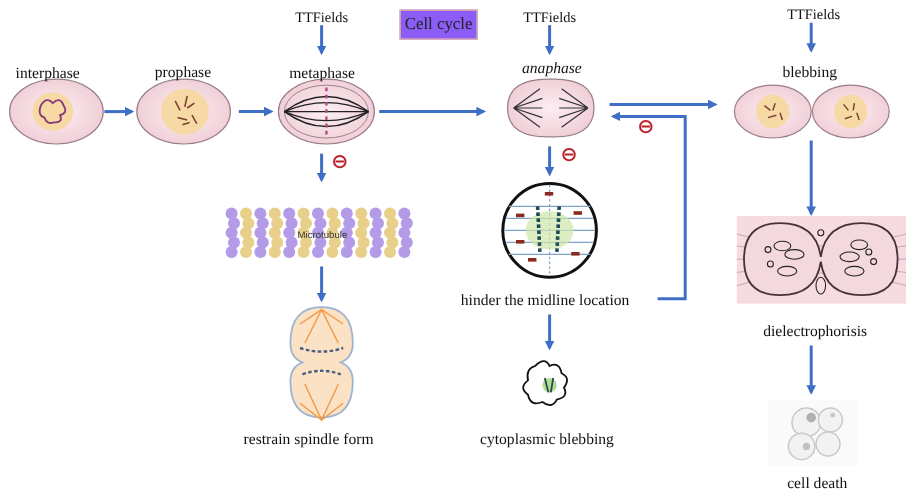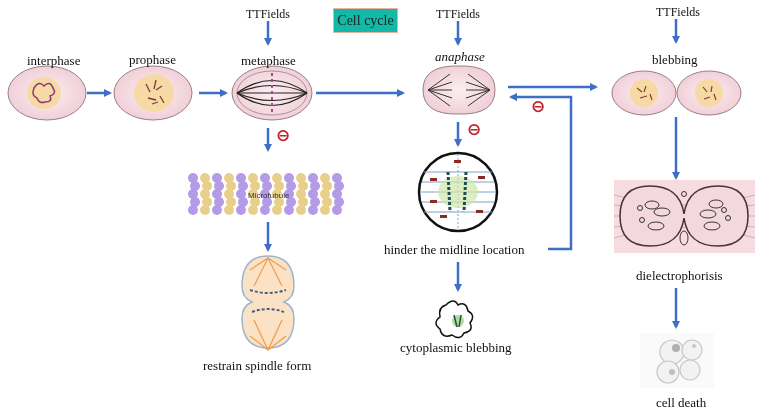--- a/index.html
+++ b/index.html
@@ -1,19 +1,19 @@
 <!DOCTYPE html>
 <html><head>
 <meta charset="utf-8">
 <style>
   html,body{margin:0;padding:0;background:#fff;}
   body{width:757px;height:417px;position:relative;overflow:hidden;font-family:"Liberation Serif",serif;}
   .lbl{position:absolute;font-size:13px;color:#111;white-space:nowrap;}
   .lbl.sm{font-size:12px;}
-  .title-box{position:absolute;left:333px;top:8px;width:63px;height:23px;background:#14b8a6;border:1px solid #e9b39d;font-size:14px;display:flex;align-items:center;justify-content:center;color:#222;}
+  .title-box{position:absolute;left:333px;top:8px;width:63px;height:23px;background:#8b5cf6;border:1px solid #e9b39d;font-size:14px;display:flex;align-items:center;justify-content:center;color:#222;}
   svg.diagram{position:absolute;left:0;top:0;}
   .micro-lbl{position:absolute;font-family:"Liberation Sans",sans-serif;font-size:8px;color:#333;margin-top:32px;}
 </style>
 </head>
 <body>
 
 <svg class="diagram" width="757" height="417" viewBox="0 0 757 417">
   <defs>
     <marker id="ah" markerWidth="8" markerHeight="8" refX="6" refY="4" orient="auto" markerUnits="userSpaceOnUse">
       <path d="M0,0 L8,4 L0,8 z" fill="#3f6ec6"></path>
@@ -228,29 +228,29 @@
       <circle cx="694" cy="346" r="2" fill="#c8c8c8"></circle>
   </g>
 </svg>
 
 <div class="title-box">Cell cycle</div>
 
 <div class="lbl sm" style="left:246px;top:7px;">TTFields</div>
 <div class="lbl sm" style="left:436px;top:7px;">TTFields</div>
 <div class="lbl sm" style="left:656px;top:5px;">TTFields</div>
 
-<div class="lbl" style="left:27px;top:53px;">interphase</div>
+<div class="lbl" style="left:13px;top:53px;">interphase</div>
 <div class="lbl" style="left:129px;top:52px;">prophase</div>
 <div class="lbl" style="left:241px;top:53px;">metaphase</div>
 <div class="lbl" style="left:435px;top:49px;font-style:italic;">anaphase</div>
 <div class="lbl" style="left:652px;top:52px;">blebbing</div>
 
 <div class="lbl" style="left:276px;top:125px;color:#c0202a;font-size:17px;font-weight:bold;font-family:'DejaVu Sans',sans-serif;">⊖</div>
 <div class="lbl" style="left:467px;top:119px;color:#c0202a;font-size:17px;font-weight:bold;font-family:'DejaVu Sans',sans-serif;">⊖</div>
 <div class="lbl" style="left:531px;top:96px;color:#c0202a;font-size:17px;font-weight:bold;font-family:'DejaVu Sans',sans-serif;">⊖</div>
 
 <div class="micro-lbl" style="left:248px;top:159px;">Microtubule</div>
 
 <div class="lbl" style="left:203px;top:358px;">restrain spindle form</div>
 <div class="lbl" style="left:384px;top:242px;">hinder the midline location</div>
-<div class="lbl" style="left:400px;top:340px;">cytoplasmic  blebbing</div>
+<div class="lbl" style="left:400px;top:358px;">cytoplasmic  blebbing</div>
 <div class="lbl" style="left:636px;top:268px;font-family:Liberation Serif, serif;">dielectrophorisis</div>
 <div class="lbl" style="left:656px;top:395px;">cell death</div>
 
 </body></html>

